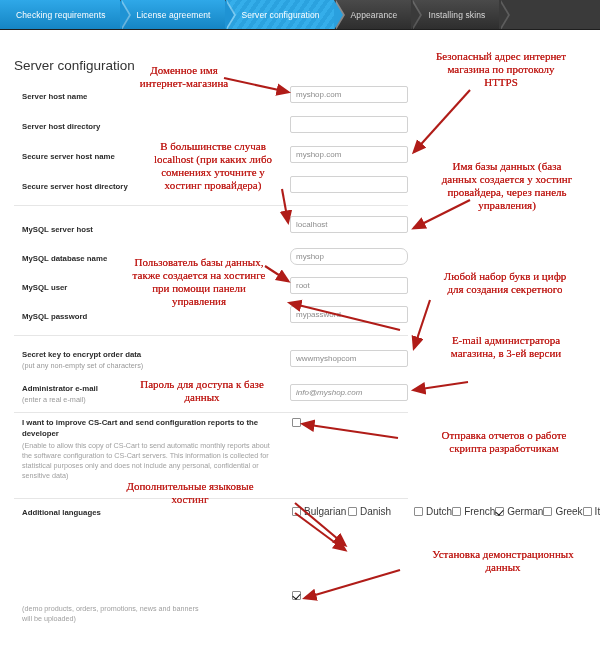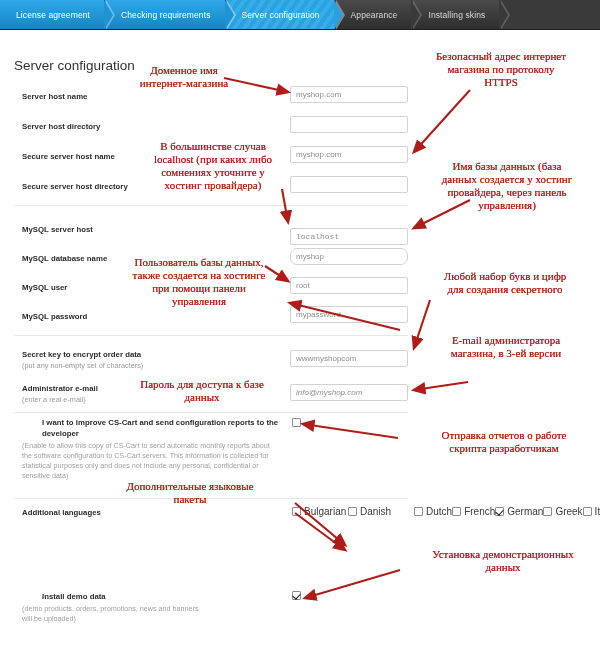--- a/index.html
+++ b/index.html
@@ -142,21 +142,20 @@
 
   
   .blocktitle {
     position: absolute;
     left: 22px;
     width: 252px;
     font-size: 7.8px;
     font-weight: bold;
     color: #2b2b2b;
     line-height: 10.5px;
-    margin-left: 20px;
   }
   .blockdesc {
     position: absolute;
     left: 22px;
     width: 258px;
     font-size: 7.2px;
     color: #a0a0a0;
     line-height: 10px;
   }
 
@@ -195,24 +194,24 @@
     left: 0; top: 0;
     width: 600px; height: 653px;
     pointer-events: none;
   }
 </style>
 </head>
 <body>
 
 <div id="wizard-bar">
   <div class="step done">
+      <span>Checking requirements</span>
+    </div>
+  <div class="step done">
       <span>License agreement</span>
-    </div>
-  <div class="step done">
-      <span>Checking requirements</span>
     </div>
   <div class="step current">
       <span>Server configuration</span>
     </div>
   <div class="step">
       <span>Appearance</span>
     </div>
   <div class="step">
       <span>Installing skins</span>
     </div>
@@ -231,21 +230,21 @@
 
   <div class="flabel" style="top:122px">Secure server host name</div>
   <input class="finput" style="top: 116px;" type="text" value="myshop.com">
 
   <div class="flabel" style="top:152px">Secure server host directory</div>
   <input class="finput" style="top: 146px;" type="text" value="">
 
   <div class="sep" style="top:175px"></div>
 
   <div class="flabel" style="top:195px">MySQL server host</div>
-  <input class="finput" style="top: 198px; font-family: Liberation Mono, monospace;" type="text" value="localhost">
+  <input class="finput" style="top: 186px;" type="text" value="localhost">
 
   <div class="flabel" style="top:224px">MySQL database name</div>
   <input class="finput" style="top: 218px; border-radius: 7px;" type="text" value="myshop">
 
   <div class="flabel" style="top:253px">MySQL user</div>
   <input class="finput" style="top: 247px;" type="text" value="root">
 
   <div class="flabel" style="top:282px">MySQL password</div>
   <input class="finput" style="top: 276px;" type="text" value="mypassword">
 
@@ -262,21 +261,20 @@
   <div class="sep" style="top:382px"></div>
 
   <div class="blocktitle" style="top:388px">I want to improve CS-Cart and send configuration reports to the developer</div>
   <div class="blockdesc" style="top:411px">(Enable to allow this copy of CS-Cart to send automatic monthly reports about the software configuration to CS-Cart servers. This information is collected for statistical purposes only and does not include any personal, confidential or sensitive data)</div>
   <div class="cbx" style="left:292px; top:388px"></div>
 
   <div class="sep" style="top:468px"></div>
 
   <div class="flabel" style="top:478px">Additional languages</div>
 
-  <div class="blocktitle" style="top:562px">Install demo data</div>
   <div class="blockdesc" style="top:574px; width:180px">(demo products, orders, promotions, news and banners will be uploaded)</div>
   <div class="cbx on" style="left:292px; top:561px"></div>
 </div>
 
 <div id="lang-grid">
     <div class="lang">
       <span class="cbx"></span>
       <span>Bulgarian</span>
     </div>
     <div class="lang">
@@ -361,15 +359,15 @@
 управления</div>
 <div class="anno" style="left:420px; top:270px; width:170px">Любой набор букв и цифр
 для создания секретного</div>
 <div class="anno" style="left:112px; top:378px; width:180px">Пароль для доступа к базе
 данных</div>
 <div class="anno" style="left:418px; top:334px; width:176px">E-mail администратора
 магазина, в 3-ей версии</div>
 <div class="anno" style="left:416px; top:429px; width:176px">Отправка отчетов о работе
 скрипта разработчикам</div>
 <div class="anno" style="left:92px;  top:480px; width:196px">Дополнительные языковые
-пакеты</div>
+хостинг</div>
 <div class="anno" style="left:408px; top:548px; width:190px">Установка демонстрационных
 данных</div>
 
 </body></html>

